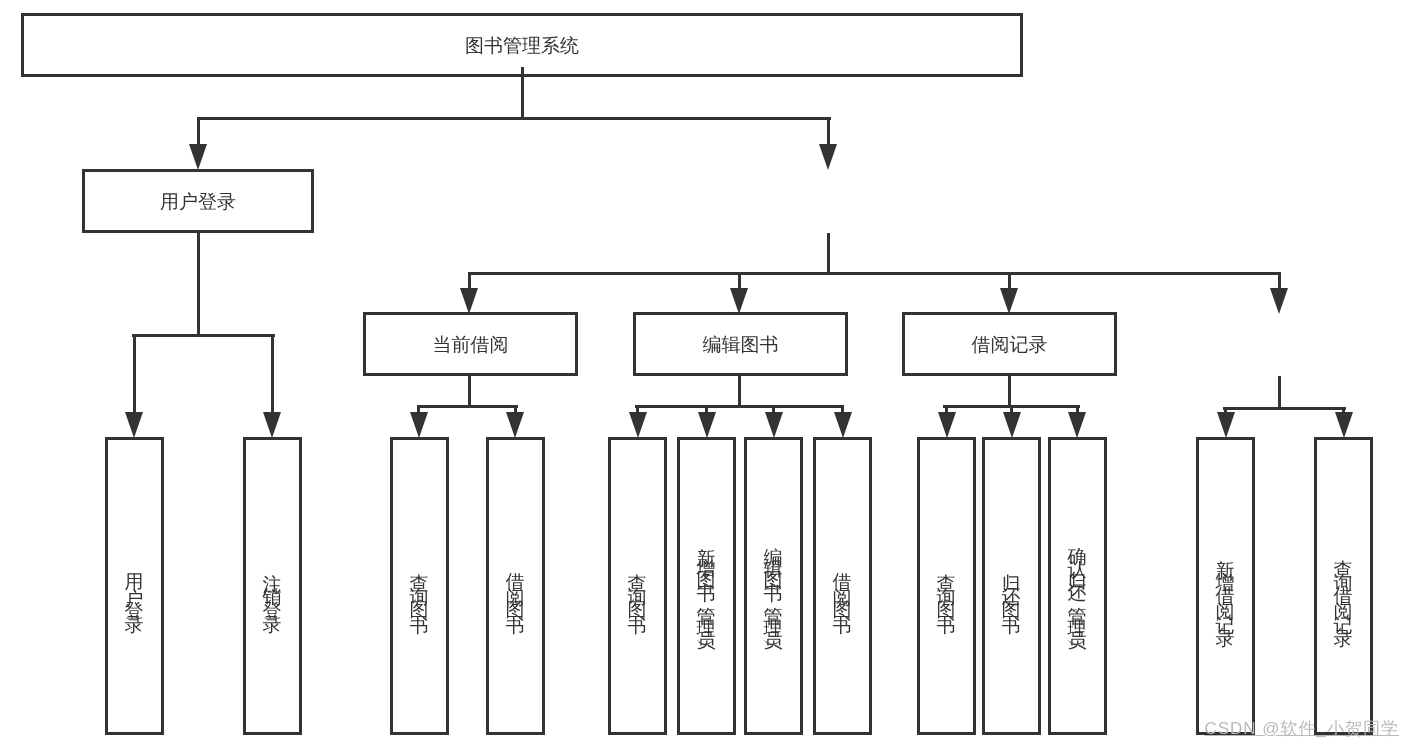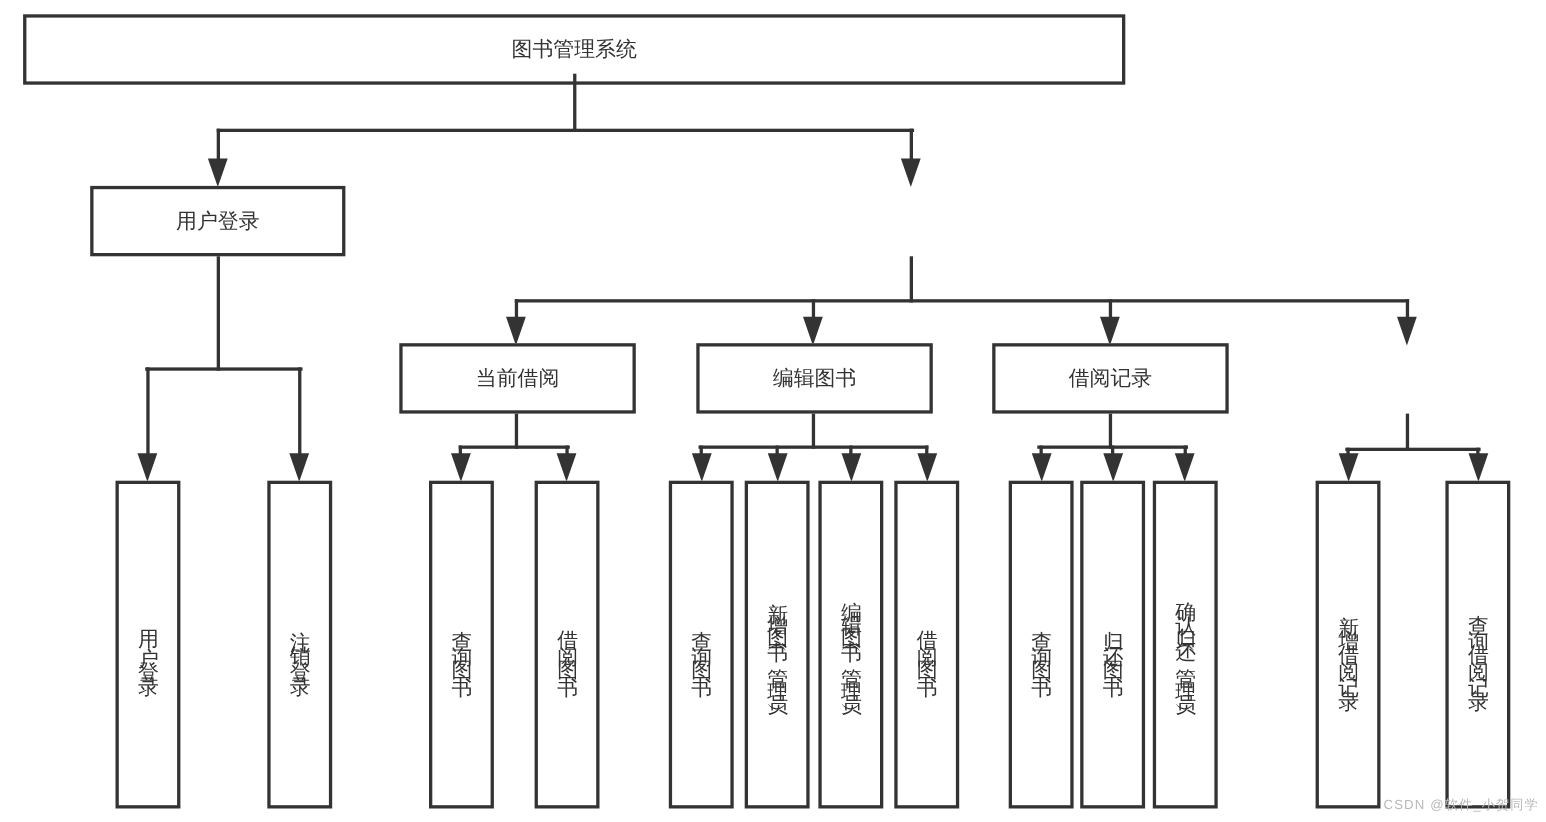--- a/index.html
+++ b/index.html
@@ -22,22 +22,22 @@
   
   .hnode{position:absolute;height:64px;border:3px solid var(--line-color);
          background:var(--background);box-sizing:border-box;
          display:flex;align-items:center;justify-content:center;}
   .vnode{position:absolute;top:437px;width:59px;height:298px;
          border:3px solid var(--line-color);background:var(--background);
          box-sizing:border-box;display:flex;align-items:center;justify-content:center;}
   .lbl{color:var(--text-color);font-size:19px;line-height:1;white-space:nowrap;}
   .vnode .lbl{writing-mode:vertical-rl;letter-spacing:14px;}
   .vnode.long .lbl{letter-spacing:12px;}
-  .watermark{position:absolute;right:6px;bottom:7px;font-size:12px;
-             color:var(--watermark-color);letter-spacing:1px;}
+  .watermark{position:absolute;right:6px;bottom:7px;font-size:17px;
+             color:var(--watermark-color);letter-spacing:1px;text-decoration:underline;}
 </style>
 </head>
 <body>
 
 <div class="stage">
 
   <div class="hnode" style="left:21px;top:13px;width:1002px;">
     <span class="lbl">图书管理系统</span>
   </div>
 

